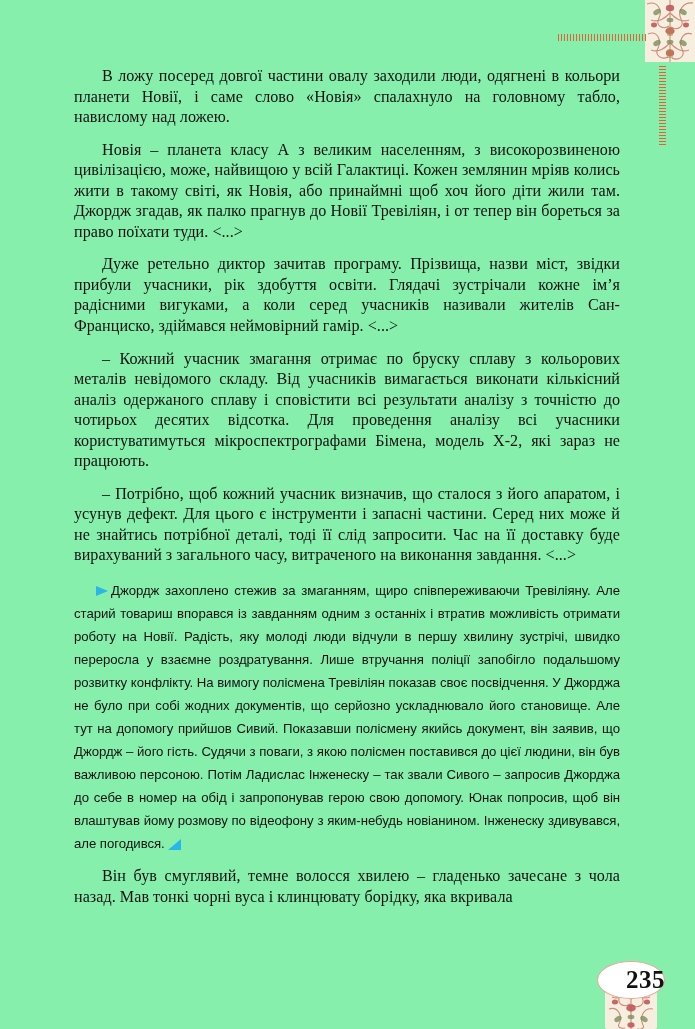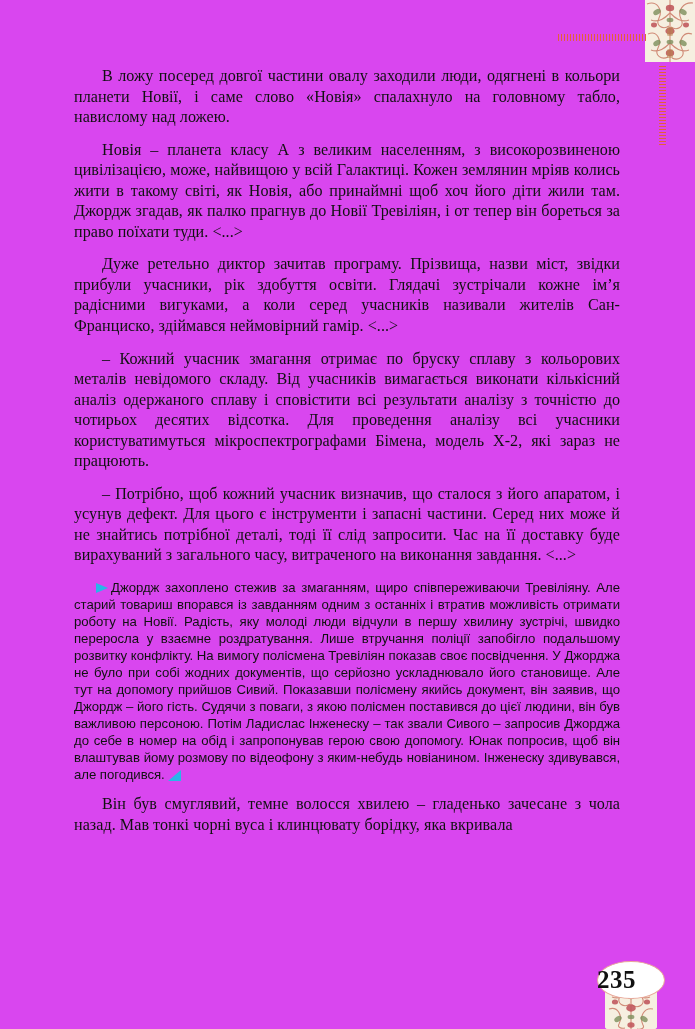--- a/index.html
+++ b/index.html
@@ -5,21 +5,21 @@
 <style>
   html, body {
     margin: 0;
     padding: 0;
     background: #ffffff;
   }
   .page {
     position: relative;
     width: 695px;
     height: 1029px;
-    background: #d946ef;
+    background: #86efac;
     overflow: hidden;
     font-family: "Liberation Serif", "DejaVu Serif", serif;
     color: #111111;
   }
 
   
   .corner-ornament {
     position: absolute;
     left: 645px;
     top: 0px;
@@ -73,21 +73,21 @@
   p.serif-par + p.serif-par { margin-top: 12px; }
 
   .small-block {
     margin-top: 13px;
     margin-bottom: 11px;
   }
   p.sans-par {
     margin: 0;
     font-family: "Liberation Sans", "DejaVu Sans", sans-serif;
     font-size: 13.2px;
-    line-height: 17px;
+    line-height: 23px;
     text-align: justify;
     text-indent: 22px;
     letter-spacing: -0.05px;
   }
 
   
   .marker-open,
   .marker-close {
     display: inline-block;
     width: 0;
@@ -126,21 +126,21 @@
     background: #ffffff;
     box-sizing: border-box;
   }
   .page-number {
     position: absolute;
     left: 0;
     top: 0;
     width: 68px;
     height: 38px;
     line-height: 38px;
-    text-align: left;
+    text-align: right;
     font-family: "Liberation Serif", "DejaVu Serif", serif;
     font-size: 25px;
     font-weight: 700;
     color: #111111;
     letter-spacing: 0.5px;
   }
   .footer-ornament {
     position: absolute;
     left: 605px;
     top: 975px;

